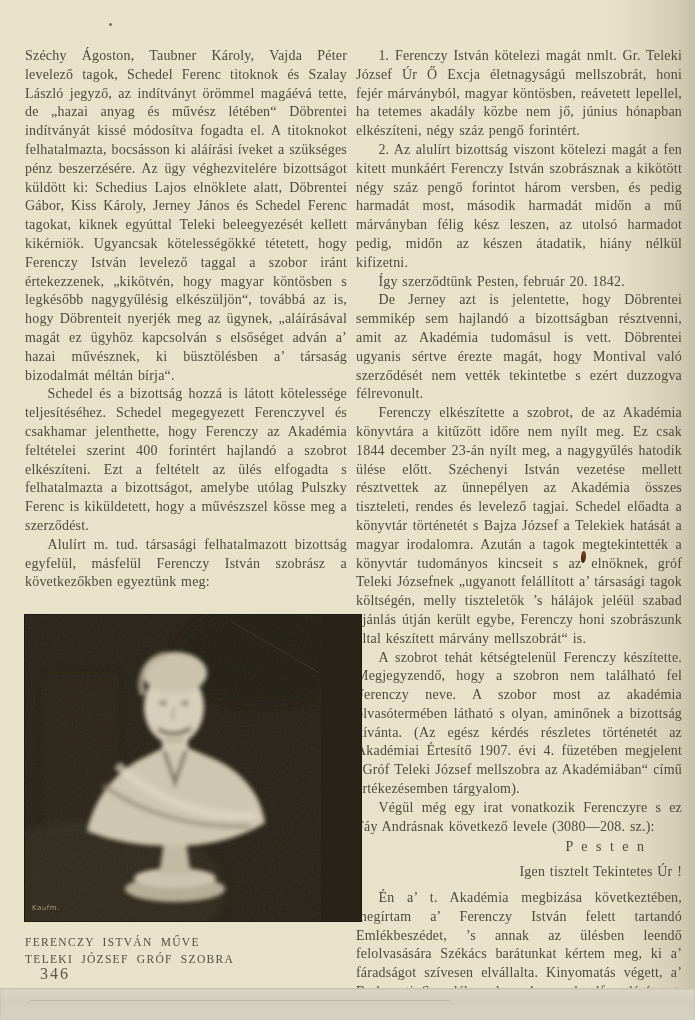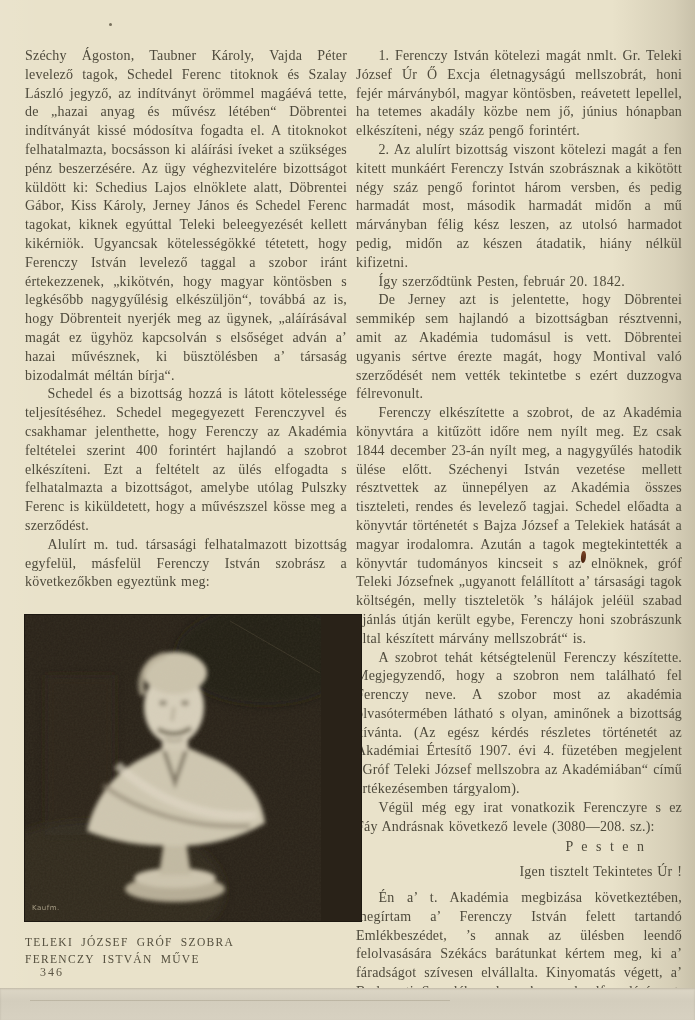--- a/index.html
+++ b/index.html
@@ -48,21 +48,21 @@
   }
   .figure-caption{
     position:absolute; left:25px; top:934px;
     font-size:11.5px; line-height:17px;
     letter-spacing:1.3px;
     color:#544f3e;
     word-spacing:4px;
   }
   .page-number{
     position:absolute; left:40px; top:965px;
-    font-size:12px; letter-spacing:2px; color:#5c5645;
+    font-size:16px; letter-spacing:2px; color:#5c5645;
   }
   .ink-blemish{
     position:absolute; left:581px; top:551px;
     width:5px; height:12px;
     background:linear-gradient(to bottom,#7c4526,#48220f);
     border-radius:45% 55% 50% 50%;
     transform:rotate(7deg);
   }
   .paper-speck{
     position:absolute; left:109px; top:23px;
@@ -148,22 +148,22 @@
         <path d="M149,92 L147,106" stroke="#a89f89" stroke-width="3" opacity="0.7"></path>
         <path d="M133,114 Q149,124 166,113" stroke="#776e5a" stroke-width="5" fill="none" opacity="0.9"></path>
         <path d="M140,124 Q149,128 158,124" stroke="#968d77" stroke-width="2.5" fill="none" opacity="0.8"></path>
       </g>
       <rect x="0" y="0" width="296" height="306" fill="transparent" filter="url(#grain)" opacity="0.5"></rect>
     </svg>
     <span class="photo-signature">Kaufm.</span>
   </div>
 
   <div class="figure-caption">
+    <div>FERENCZY ISTVÁN MŰVE</div>
     <div>TELEKI JÓZSEF GRÓF SZOBRA</div>
-    <div>FERENCZY ISTVÁN MŰVE</div>
   </div>
 
   <div class="page-number">346</div>
 
   <div class="scan-bottom-band"></div>
   <div class="crease"></div>
 
 </div>
 
 </body></html>

